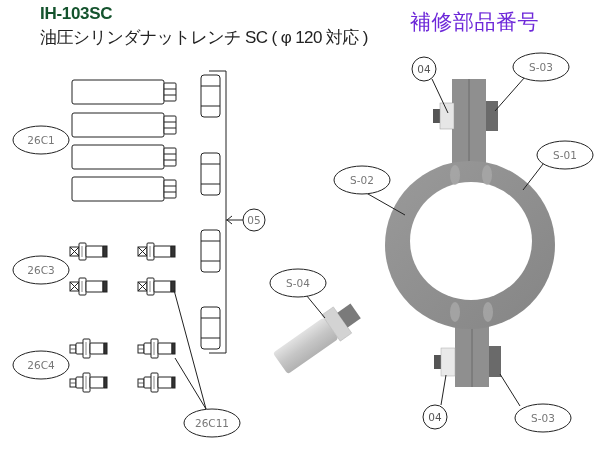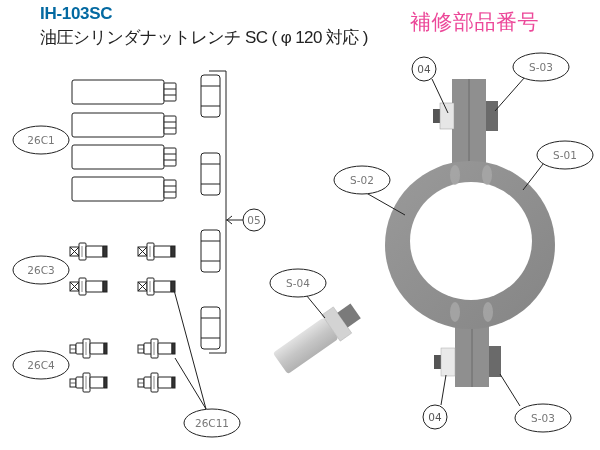--- a/index.html
+++ b/index.html
@@ -1,20 +1,20 @@
 <!DOCTYPE html>
 <html><head>
 <meta charset="utf-8">
 <style>
   html, body { margin: 0; padding: 0; background: #ffffff; }
   body { width: 600px; height: 450px; position: relative; overflow: hidden;
          font-family: "Liberation Sans", "DejaVu Sans", sans-serif; }
-  .title-model { position: absolute; left: 40px; top: 4px; font-size: 17px; font-weight: bold; color: #0369a1; letter-spacing: -0.3px; }
+  .title-model { position: absolute; left: 40px; top: 4px; font-size: 17px; font-weight: bold; color: #14532d; letter-spacing: -0.3px; }
   .title-name { position: absolute; left: 40px; top: 26px; font-size: 17px; font-weight: normal; color: #222; letter-spacing: -0.6px; }
-  .title-parts { position: absolute; left: 410px; top: 8px; font-size: 21px; color: #ec4899; letter-spacing: 0.5px; }
+  .title-parts { position: absolute; left: 410px; top: 8px; font-size: 21px; color: #6d28d9; letter-spacing: 0.5px; }
   svg.diagram { position: absolute; left: 0; top: 0; }
   .lbl { font-family: "DejaVu Sans", sans-serif; font-size: 10.5px; fill: #777; }
   .lbl-dark { font-family: "DejaVu Sans", sans-serif; font-size: 10.5px; fill: #555; }
 </style>
 </head>
 <body>
 
 <div class="title-model">IH-103SC</div>
 <div class="title-name">油圧シリンダナットレンチ SC ( φ 120 対応 )</div>
 <div class="title-parts">補修部品番号</div>

